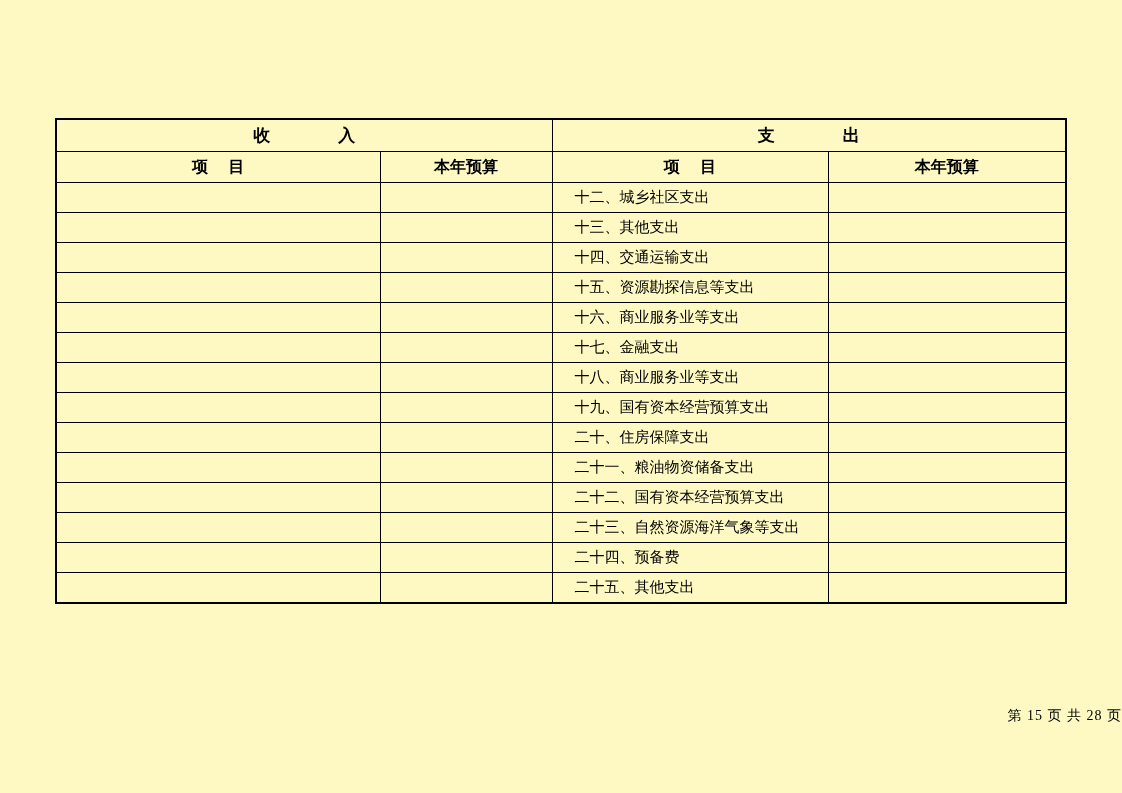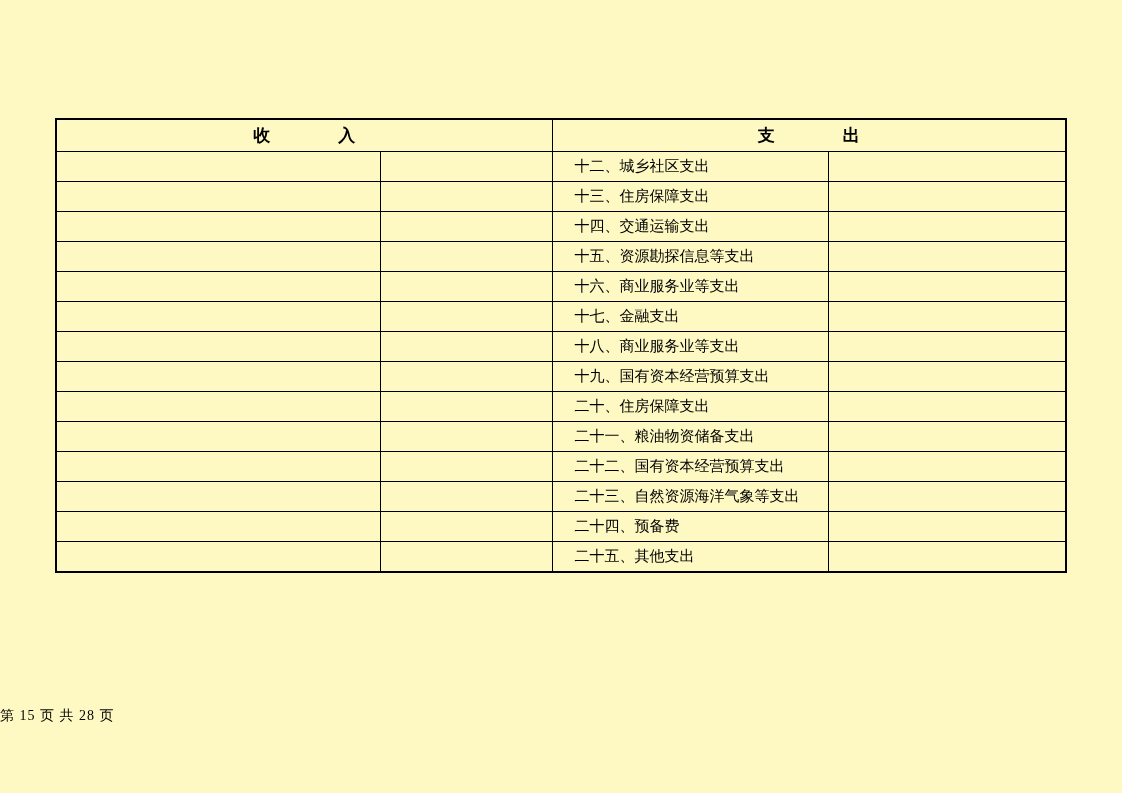--- a/index.html
+++ b/index.html
@@ -47,21 +47,21 @@
     font-size: 15px;
     font-family: "Liberation Serif", "DejaVu Serif", serif;
   }
   tbody.rows td.cell-item   { text-align: left; padding-left: 22px; }
   tbody.rows td.cell-budget { text-align: right; padding-right: 10px; }
   .page-footer {
     position: absolute;
     top: 707px;
     left: 0;
     width: 100%;
-    text-align: left;
+    text-align: right;
     font-size: 14px;
     letter-spacing: 1px;
     font-family: "Liberation Serif", "DejaVu Serif", serif;
     color: #000000;
   }
 </style>
 </head>
 <body>
 
 <div class="page">
@@ -71,33 +71,39 @@
       <col style="width:324px">
       <col style="width:172px">
       <col style="width:276px">
       <col style="width:238px">
     </colgroup>
     <thead>
       <tr>
         <td class="section-header" colspan="2">收　　　　入</td>
         <td class="section-header" colspan="2">支　　　　出</td>
       </tr>
+      <tr>
+        <td class="col-header">项 　目</td>
+        <td class="col-header">本年预算</td>
+        <td class="col-header">项 　目</td>
+        <td class="col-header">本年预算</td>
+      </tr>
     </thead>
     <tbody class="rows" id="table-body">
 
     <tr>
           <td class="cell-item"></td>
           <td class="cell-budget"></td>
           <td class="cell-item">十二、城乡社区支出</td>
           <td class="cell-budget"></td>
         </tr>
         <tr>
           <td class="cell-item"></td>
           <td class="cell-budget"></td>
-          <td class="cell-item">十三、住房保障支出</td>
+          <td class="cell-item">十三、其他支出</td>
           <td class="cell-budget"></td>
         </tr>
         <tr>
           <td class="cell-item"></td>
           <td class="cell-budget"></td>
           <td class="cell-item">十四、交通运输支出</td>
           <td class="cell-budget"></td>
         </tr>
         <tr>
           <td class="cell-item"></td>

